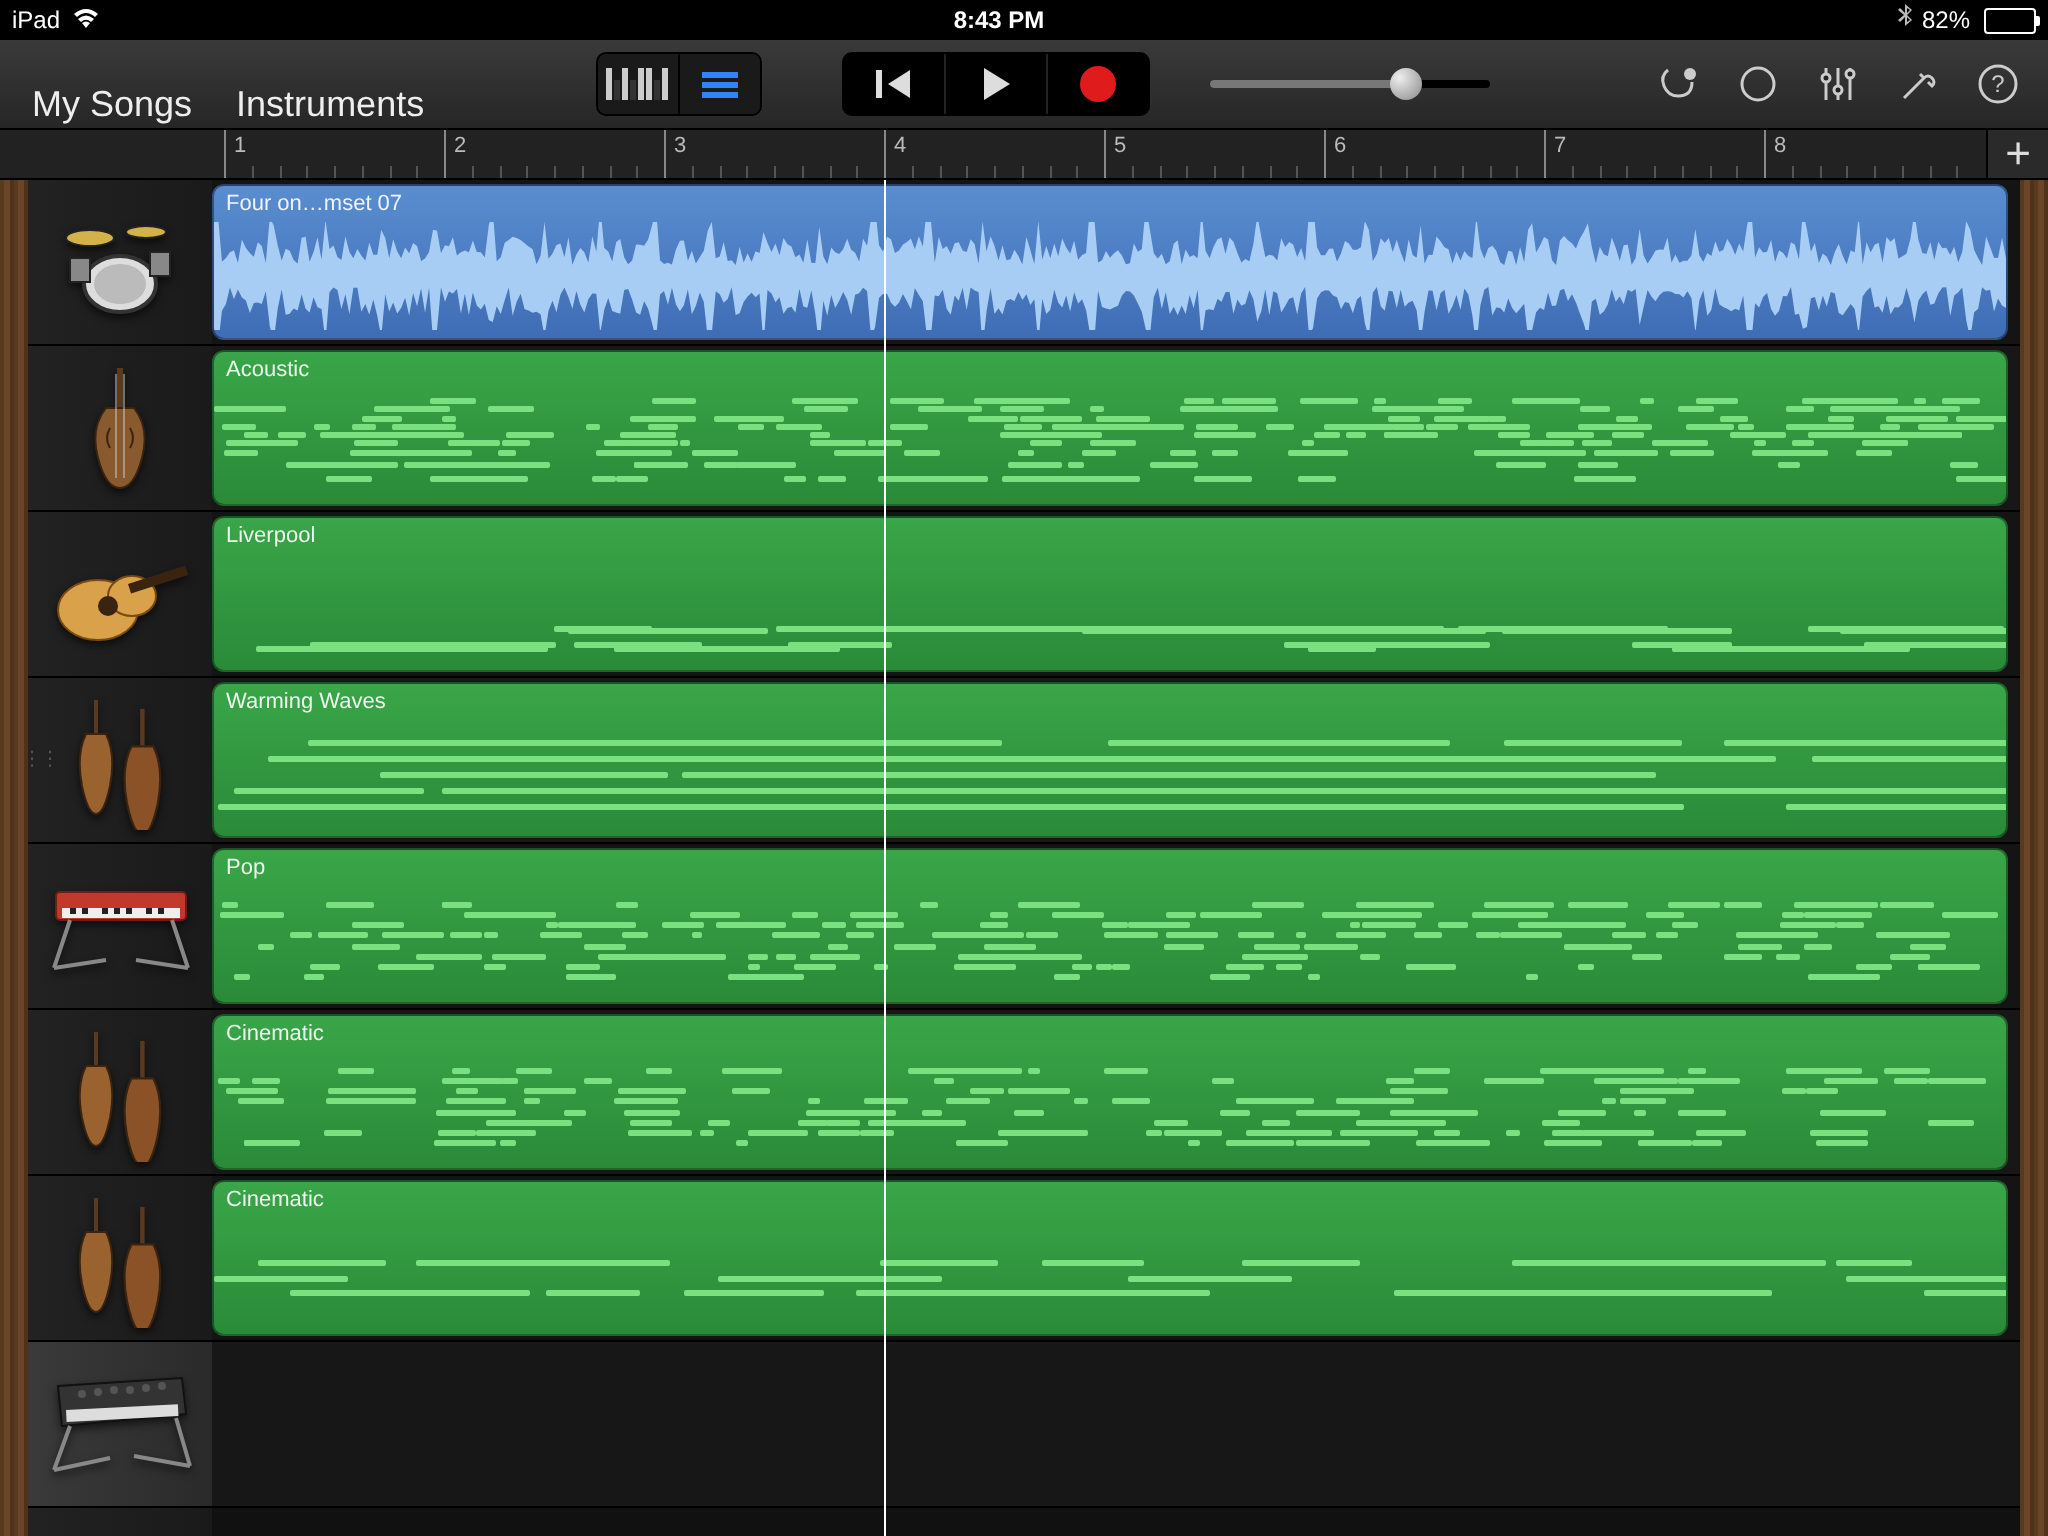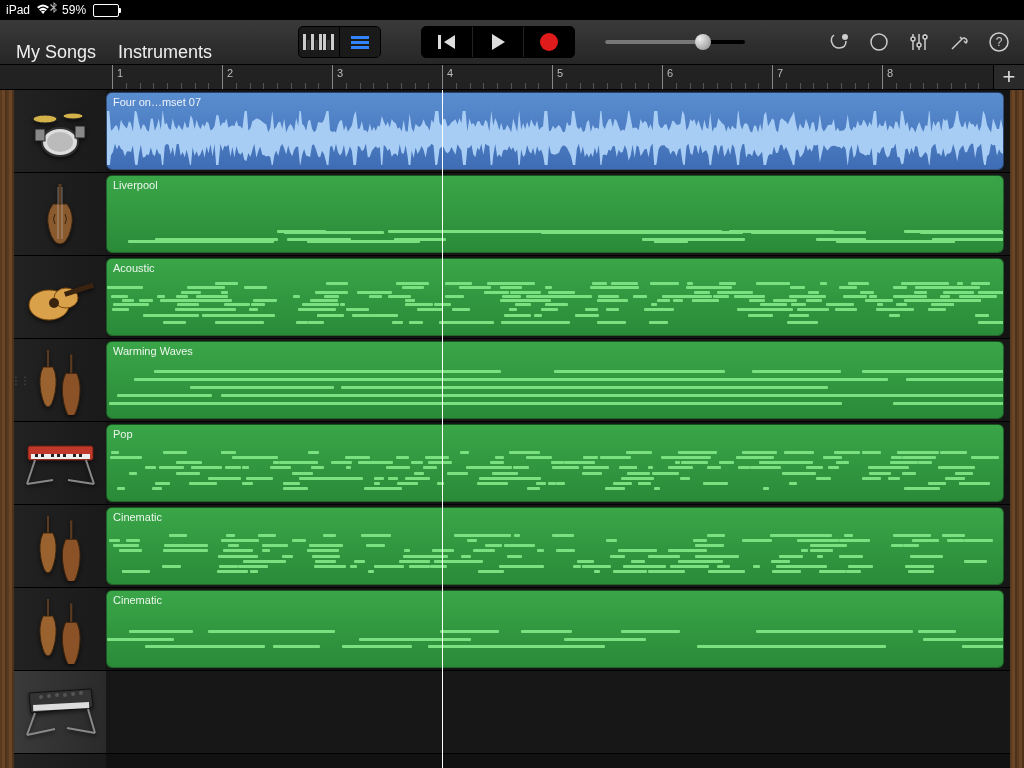--- a/index.html
+++ b/index.html
@@ -68,27 +68,28 @@
 
 <div class="status">
   <div class="left">
     <span>iPad</span>
     <span>
       <svg width="14" height="12" viewBox="0 0 14 12">
           <path d="M7 11 L5 8.5 Q7 7 9 8.5 Z M3 6.5 Q7 3 11 6.5 L9.5 8 Q7 5.8 4.5 8 Z M1 4 Q7 -1 13 4 L11.5 5.5 Q7 1.5 2.5 5.5 Z" fill="#fff"></path>
         </svg>
     </span>
   </div>
+  <div class="center">8:43 PM</div>
   <div class="right">
     <span>
       <svg width="8" height="13" viewBox="0 0 8 13">
           <path d="M3.5 0 L7 3 4.5 5.5 7 8 3.5 11 V6.5 L1 9 0 8 3 5.5 0 3 1 2 3.5 4.5 Z M4.5 2 V4.5 L6 3 Z M4.5 6.5 V9 L6 8 Z" fill="#bbb"></path>
         </svg>
     </span>
-    <span>59%</span>
+    <span>82%</span>
     <span class="battery">
       <span class="battery-body"><span class="battery-fill" id="batt-fill" style="width: 59%;"></span></span>
     </span>
   </div>
 </div>
 
 <div class="toolbar">
   <div class="tb-text">My Songs</div>
   <div class="tb-text">Instruments</div>
   <div class="tb-spacer"></div>
@@ -353,67 +354,20 @@
       </div>
     </div>
   <div class="lanes" id="lanes">
 
   <div class="lane">
         <div class="region reg-audio">
           <div class="rlabel">Four on…mset 07</div>
           <div class="wave"><svg width="100%" height="100%" viewBox="0 0 900 56" preserveAspectRatio="none">
               <path d="M0 -2.095074074074077 L2 -3.15913888888889 L4 20.58401851851852 L6 18.641064814814815 L8 15.628666666666668 L10 14.67349074074074 L12 21.142203703703704 L14 9.041472222222222 L16 13.417962962962962 L18 16.11834259259259 L20 18.02927777777778 L22 10.517435185185185 L24 12.38948148148148 L26 21.172083333333333 L28 -2.218092592592594 L30 1.765620370370371 L32 12.169888888888888 L34 19.94137962962963 L36 13.856759259259261 L38 14.962694444444443 L40 19.66585185185185 L42 21.57289814814815 L44 8.130500000000001 L46 7.665324074074075 L48 20.504037037037037 L50 15.613305555555556 L52 7.879796296296295 L54 19.470175925925922 L56 -1.0188888888888918 L58 14.009268518518518 L60 12.171314814814815 L62 18.083916666666667 L64 19.75374074074074 L66 7.427453703703705 L68 15.591722222222222 L70 18.813212962962965 L72 14.058592592592593 L74 17.33452777777778 L76 20.007685185185185 L78 10.644731481481479 L80 17.01233333333333 L82 17.037157407407406 L84 4.11587037037037 L86 8.32513888888889 L88 18.72162962962963 L90 8.962009259259258 L92 15.212944444444444 L94 18.761101851851855 L96 13.213148148148148 L98 16.25575 L100 10.85557407407407 L102 12.459287037037035 L104 20.273555555555554 L106 18.945046296296297 L108 15.520425925925926 L110 3.9563611111111108 L112 4.599518518518519 L114 16.096564814814812 L116 12.034166666666664 L118 12.548990740740742 L120 7.887703703703703 L122 17.41697222222222 L124 15.703462962962963 L126 14.833842592592593 L128 15.694777777777777 L130 9.652935185185186 L132 15.514981481481481 L134 15.687583333333334 L136 18.337407407407408 L138 1.7411203703703713 L140 -5.914611111111114 L142 20.336879629629628 L144 18.242259259259257 L146 10.738194444444442 L148 9.351351851851852 L150 7.688398148148149 L152 8.315999999999999 L154 9.320824074074075 L156 11.029537037037038 L158 12.648805555555555 L160 13.945296296296295 L162 21.965675925925925 L164 17.436611111111112 L166 -0.08523148148148252 L168 19.076814814814814 L170 16.379416666666668 L172 11.95924074074074 L174 11.182953703703706 L176 18.297222222222224 L178 7.868712962962963 L180 22.22409259259259 L182 16.890027777777778 L184 13.473185185185185 L186 15.660231481481482 L188 20.977833333333333 L190 7.35265740740741 L192 15.43137037037037 L194 -7.869361111111118 L196 13.44712962962963 L198 15.237509259259259 L200 20.438444444444446 L202 10.33660185185185 L204 8.778648148148147 L206 18.331249999999997 L208 21.961074074074073 L210 19.994787037037035 L212 11.639055555555558 L214 11.780546296296297 L216 12.345925925925924 L218 9.181861111111115 L220 1.8450185185185184 L222 -7.237935185185179 L224 19.779666666666664 L226 21.76449074074074 L228 21.093203703703704 L230 22.01247222222222 L232 14.208962962962964 L234 9.769342592592594 L236 9.58027777777778 L238 20.128435185185182 L240 14.86048148148148 L242 21.543083333333335 L244 18.102907407407407 L246 14.946620370370372 L248 4.3508888888888855 L250 -0.057620370370369045 L252 18.84775925925926 L254 17.853694444444443 L256 10.376851851851853 L258 20.26389814814815 L260 19.8415 L262 22.316324074074075 L264 12.895037037037039 L266 21.024305555555554 L268 16.230796296296297 L270 20.681175925925924 L272 15.102111111111112 L274 16.06026851851852 L276 5.192314814814814 L278 10.894916666666667 L280 15.504740740740742 L282 11.158453703703703 L284 17.222722222222224 L286 8.264212962962965 L288 11.489592592592594 L290 12.665527777777775 L292 18.278685185185182 L294 16.89573148148148 L296 21.163333333333334 L298 9.00815740740741 L300 21.07687037037037 L302 21.296138888888887 L304 2.5026296296296273 L306 17.73300925925926 L308 21.883944444444445 L310 13.252101851851851 L312 15.684148148148148 L314 16.62675 L316 14.166574074074074 L318 8.63028703703704 L320 14.344555555555553 L322 15.956046296296297 L324 20.511425925925927 L326 8.73736111111111 L328 12.32051851851852 L330 -2.222435185185187 L332 -8.38483333333334 L334 12.079990740740739 L336 15.398703703703703 L338 7.707972222222221 L340 8.934462962962964 L342 16.044842592592595 L344 14.805777777777779 L346 11.703935185185188 L348 10.425981481481482 L350 8.498583333333336 L352 14.088407407407406 L354 7.36212037037037 L356 12.726388888888888 L358 -7.222120370370369 L360 -1.3367407407407406 L362 21.189194444444446 L364 7.62235185185185 L366 13.939398148148149 L368 12.466999999999999 L370 16.411824074074076 L372 10.980537037037038 L374 10.499805555555554 L376 14.736296296296297 L378 15.616675925925927 L380 8.987611111111114 L382 11.415768518518519 L384 21.547814814814814 L386 -0.2595833333333353 L388 15.270240740740741 L390 7.353953703703706 L392 12.368222222222222 L394 19.99971296296296 L396 12.095092592592593 L398 19.78102777777778 L400 19.304185185185183 L402 14.351231481481483 L404 17.568833333333334 L406 22.003657407407406 L408 7.822370370370372 L410 14.551638888888887 L412 21.798129629629628 L414 -0.5614907407407479 L416 19.549444444444443 L418 12.387601851851851 L420 18.80964814814815 L422 11.14225 L424 17.712074074074074 L426 8.605787037037036 L428 13.270055555555556 L430 16.3515462962963 L432 9.776925925925926 L434 19.63286111111111 L436 17.126018518518517 L438 16.023064814814816 L440 -8.199333333333335 L442 -3.2745092592592577 L444 21.0442037037037 L446 19.86347222222222 L448 14.999962962962964 L450 18.540342592592594 L452 16.25127777777778 L454 14.619435185185186 L456 17.331481481481482 L458 21.914083333333334 L460 21.413907407407407 L462 11.117620370370371 L464 15.431888888888889 L466 13.963379629629628 L468 -8.29124074074074 L470 3.734694444444443 L472 16.207851851851853 L474 18.954898148148146 L476 16.432499999999997 L478 21.847324074074074 L480 20.406037037037038 L482 11.315305555555554 L484 9.461796296296296 L486 21.892175925925926 L488 14.21311111111111 L490 18.111268518518518 L492 17.113314814814814 L494 18.825916666666664 L496 -5.754259259259257 L498 14.889453703703705 L500 18.853722222222224 L502 12.835212962962961 L504 8.920592592592595 L506 7.996527777777779 L508 16.549685185185183 L510 8.02673148148148 L512 10.194333333333333 L514 16.099157407407407 L516 21.027870370370373 L518 19.14713888888889 L520 20.30362962962963 L522 11.384009259259258 L524 -3.575055555555558 L526 7.743101851851854 L528 18.15514814814815 L530 16.997750000000003 L532 17.477574074074074 L534 19.921287037037036 L536 8.415555555555557 L538 12.967046296296298 L540 10.382425925925926 L542 11.628361111111111 L544 18.151518518518518 L546 13.478564814814813 L548 20.336166666666667 L550 -5.399009259259259 L552 -9.220296296296297 L554 13.11897222222222 L556 17.285462962962963 L558 17.255842592592593 L560 13.916777777777778 L562 13.754935185185184 L564 20.45698148148148 L566 16.429583333333333 L568 9.839407407407407 L570 11.093120370370368 L572 14.357388888888888 L574 14.35887962962963 L576 13.104259259259257 L578 -0.4898055555555523 L580 4.00335185185185 L582 20.190398148148148 L584 16.618000000000002 L586 8.382824074074076 L588 10.931537037037035 L590 8.350805555555556 L592 15.527296296296296 L594 9.267675925925928 L596 15.658611111111108 L598 21.02676851851852 L600 8.898814814814816 L602 17.121416666666665 L604 18.58124074074074 L606 1.634953703703701 L608 21.55922222222222 L610 17.010712962962963 L612 17.086092592592593 L614 7.552027777777777 L616 10.015185185185185 L618 13.042231481481483 L620 14.159833333333333 L622 21.53465740740741 L624 15.33337037037037 L626 19.96263888888889 L628 15.029129629629628 L630 17.65950925925926 L632 18.660444444444444 L634 -2.5713981481481447 L636 13.720648148148147 L638 19.07325 L640 13.463074074074076 L642 12.336787037037038 L644 14.901055555555555 L646 20.922546296296296 L648 22.327925925925925 L650 14.96386111111111 L652 15.397018518518518 L654 22.274064814814814 L656 12.961666666666664 L658 20.82649074074074 L660 3.9852037037037036 L662 0.7044722222222184 L664 15.790962962962965 L666 12.191342592592592 L668 7.802277777777778 L670 9.110435185185185 L672 19.80248148148148 L674 22.285083333333333 L676 9.604907407407406 L678 7.288620370370371 L680 9.50288888888889 L682 10.974379629629627 L684 13.70975925925926 L686 8.515694444444442 L688 5.028851851851851 L690 0.6358981481481472 L692 13.0235 L694 21.378324074074072 L696 12.797037037037036 L698 16.726305555555555 L700 17.8127962962963 L702 7.983175925925924 L704 13.32411111111111 L706 20.16226851851852 L708 12.024314814814815 L710 11.636916666666664 L712 22.12674074074074 L714 18.620453703703703 L716 3.4747222222222227 L718 17.40621296296296 L720 21.471592592592593 L722 18.44752777777778 L724 14.820685185185187 L726 14.277731481481482 L728 14.345333333333333 L730 8.070157407407407 L732 20.97887037037037 L734 16.99813888888889 L736 21.09462962962963 L738 20.15500925925926 L740 20.105944444444443 L742 17.35410185185185 L744 3.6161481481481488 L746 17.36875 L748 20.788574074074074 L750 16.09228703703704 L752 17.606555555555556 L754 9.978046296296295 L756 15.373425925925925 L758 14.519361111111111 L760 8.862518518518517 L762 12.169564814814812 L764 16.927166666666665 L766 11.141990740740738 L768 15.300703703703705 L770 1.519972222222222 L772 -6.493537037037036 L774 18.46684259259259 L776 13.027777777777779 L778 15.805935185185186 L780 15.36798148148148 L782 9.240583333333333 L784 20.71040740740741 L786 14.824120370370371 L788 15.988388888888888 L790 18.92987962962963 L792 10.53525925925926 L794 11.851194444444445 L796 19.284351851851852 L798 -5.688601851851857 L800 3.7590000000000003 L802 15.473824074074074 L804 10.882537037037036 L806 21.321805555555557 L808 16.318296296296296 L810 18.038675925925922 L812 22.329611111111113 L814 15.517768518518519 L816 11.369814814814813 L818 17.492416666666664 L820 21.89224074074074 L822 14.815953703703704 L824 15.630222222222223 L826 -2.9882870370370362 L828 22.077092592592592 L830 10.443027777777779 L832 15.846185185185185 L834 11.733231481481482 L836 10.750833333333333 L838 21.065657407407407 L840 7.724370370370369 L842 10.253638888888887 L844 8.260129629629631 L846 18.870509259259258 L848 17.77144444444444 L850 16.48960185185185 L852 8.631648148148148 L854 -5.125750000000004 L856 9.214074074074073 L858 16.067787037037036 L860 16.532055555555555 L862 10.373546296296297 L864 19.758925925925926 L866 10.294861111111107 L868 13.668018518518519 L870 13.405064814814816 L872 17.112666666666666 L874 12.79749074074074 L876 20.946203703703702 L878 15.565472222222223 L880 -0.4280370370370399 L882 3.9523425925925935 L884 14.473277777777776 L886 18.721435185185186 L888 22.273481481481483 L890 7.536083333333334 L892 12.915907407407406 L894 18.57962037037037 L896 18.693888888888885 L898 7.985379629629627 L900 18.700759259259257 L900 44.59330555555556 L898 43.25014814814815 L896 39.66310185185185 L894 46.38549999999999 L892 35.09067592592593 L890 35.69196296296296 L888 33.86269444444444 L886 44.95620370370371 L884 46.80582407407407 L882 60.57488888888889 L880 50.79673148148149 L878 33.944685185185186 L876 36.43208333333334 L874 38.12225925925926 L872 48.76854629629629 L870 33.884277777777775 L868 34.022787037037034 L866 37.09740740740741 L864 42.221472222222225 L862 42.908314814814815 L860 35.47126851851852 L858 37.50366666666667 L856 40.83884259259259 L854 52.08012962962963 L852 41.15086111111111 L850 34.114370370370374 L848 42.19399074074074 L846 44.34305555555555 L844 44.15489814814815 L842 48.022851851851854 L840 38.26025 L838 47.02042592592593 L836 43.73671296296296 L834 44.32244444444444 L832 33.8909537037037 L830 35.63557407407408 L828 38.58963888888889 L826 58.31648148148148 L824 45.139435185185185 L822 42.481833333333334 L820 45.327009259259256 L818 48.30829629629629 L816 47.179027777777776 L814 37.13253703703704 L812 36.32215740740741 L810 43.861222222222224 L808 38.143064814814814 L806 45.72101851851852 L804 38.82841666666667 L802 39.53859259259259 L800 54.45487962962963 L798 55.39061111111111 L796 47.61912037037037 L794 48.03374074074074 L792 33.697805555555554 L790 38.44464814814815 L788 38.427601851851854 L786 46.2 L784 48.55517592592592 L782 45.16646296296297 L780 36.827194444444444 L778 38.89070370370371 L776 44.310324074074074 L774 42.11938888888889 L772 63.00123148148148 L770 59.169185185185185 L768 38.136583333333334 L766 45.91675925925926 L764 45.013046296296295 L762 46.29877777777777 L760 44.96728703703704 L758 44.05190740740741 L756 42.66597222222222 L754 34.32281481481481 L752 45.575768518518515 L750 48.65816666666666 L748 35.403342592592594 L746 40.764629629629624 L744 57.34536111111112 L742 39.38887037037037 L740 35.91849074074074 L738 39.117555555555555 L736 37.459398148148146 L734 37.33735185185185 L732 36.18475 L730 35.91492592592593 L728 36.20121296296296 L726 37.83694444444445 L724 41.055453703703705 L722 38.81007407407407 L720 35.25413888888889 L718 44.06098148148148 L716 53.353935185185186 L714 34.736333333333334 L712 36.11150925925926 L710 35.1027962962963 L708 42.583527777777775 L706 38.62703703703704 L704 41.386657407407405 L702 34.85572222222223 L700 42.787564814814814 L698 46.37551851851852 L696 48.09291666666667 L694 39.77309259259259 L692 41.24937962962963 L690 60.245111111111115 L688 52.89362037037037 L686 47.42824074074074 L684 41.702305555555554 L682 37.419148148148146 L680 40.97210185185185 L678 34.6745 L676 35.55967592592593 L674 43.30096296296296 L672 43.57169444444445 L670 36.6052037037037 L668 45.594824074074076 L666 44.45388888888889 L664 46.85573148148148 L662 56.04368518518519 L660 60.631083333333336 L658 42.37125925925926 L656 45.0375462962963 L654 47.37327777777777 L652 44.57178703703704 L650 39.666407407407405 L648 46.89047222222222 L646 44.637314814814815 L644 44.34026851851852 L642 48.47266666666667 L640 33.74784259259259 L638 35.11912962962963 L636 43.29986111111111 L634 65.45337037037038 L632 48.542990740740734 L630 37.67205555555556 L628 34.543898148148145 L626 45.55185185185185 L624 37.889250000000004 L622 43.70942592592593 L620 47.56571296296296 L618 35.13144444444445 L616 36.879953703703706 L614 45.764574074074076 L612 35.69863888888889 L610 35.47548148148148 L608 46.44843518518518 L606 62.90083333333333 L604 45.796009259259264 L602 40.797296296296295 L600 41.768027777777775 L598 43.90153703703704 L596 35.111157407407404 L594 44.75022222222222 L592 36.09206481481482 L590 35.69001851851852 L588 46.01741666666666 L586 43.787592592592596 L584 33.71387962962963 L582 36.74961111111111 L580 60.058120370370375 L578 52.49274074074074 L576 38.36680555555556 L574 40.173648148148146 L572 47.29660185185185 L570 42.049 L568 41.46417592592593 L566 45.21546296296296 L564 38.976194444444445 L562 38.0997037037037 L560 35.539324074074074 L558 35.448388888888886 L556 36.38023148148148 L554 39.68818518518518 L552 54.77558333333333 L550 59.615759259259264 L548 33.7220462962963 L546 37.10777777777778 L544 47.956287037037036 L542 39.060907407407406 L540 39.774972222222225 L538 43.611814814814814 L536 46.88476851851851 L534 36.94716666666667 L532 35.872342592592595 L530 48.37362962962963 L528 34.92436111111111 L526 46.157870370370375 L524 51.71749074074074 L522 40.00655555555555 L520 35.408398148148144 L518 42.42635185185185 L516 43.37375 L514 40.16392592592592 L512 47.590212962962966 L510 36.20594444444444 L508 36.48445370370371 L506 41.379074074074076 L504 39.923138888888886 L502 45.78998148148148 L500 45.21293518518519 L498 45.70533333333333 L496 61.150509259259266 L494 35.1517962962963 L492 44.732527777777776 L490 37.83603703703704 L488 47.73565740740741 L486 43.304722222222225 L484 48.296564814814815 L482 43.904518518518515 L480 47.721916666666665 L478 36.46209259259259 L476 45.07837962962963 L474 34.044111111111114 L472 38.87262037037037 L470 59.44724074074074 L468 55.821305555555554 L466 46.70814814814815 L464 42.28110185185185 L462 38.0835 L460 36.028675925925924 L458 35.78996296296296 L456 38.160694444444445 L454 43.3742037037037 L452 44.38382407407407 L450 45.34288888888889 L448 44.80473148148148 L446 44.12268518518519 L444 35.690083333333334 L442 63.63025925925926 L440 58.316546296296295 L438 45.74227777777778 L436 40.000787037037036 L434 42.23540740740741 L432 36.43947222222222 L430 46.366314814814814 L428 38.08926851851852 L426 44.321666666666665 L424 41.776842592592594 L422 35.16812962962963 L420 45.448861111111114 L418 47.65237037037037 L416 39.77199074074074 L414 63.131055555555555 L412 40.052898148148145 L410 43.080851851851854 L408 37.518249999999995 L406 40.39842592592593 L404 36.274712962962965 L402 41.06044444444444 L400 39.8689537037037 L398 40.77357407407408 L396 47.92763888888889 L394 44.76448148148148 L392 47.75743518518519 L390 34.179833333333335 L388 46.26500925925926 L386 65.41629629629631 L384 36.35702777777778 L382 35.55053703703704 L380 33.900157407407406 L378 45.63922222222222 L376 34.04106481481482 L374 40.77901851851852 L372 38.086416666666665 L370 48.03659259259259 L368 45.102879629629626 L366 35.11861111111111 L364 38.47712037037037 L362 38.05174074074074 L360 60.04580555555556 L358 58.91264814814815 L356 41.045601851851856 L354 37.897999999999996 L352 34.37317592592593 L350 45.264462962962966 L348 41.125194444444446 L346 37.308703703703706 L344 41.88832407407408 L342 43.89738888888889 L340 41.88923148148148 L338 37.21718518518519 L336 37.39458333333334 L334 39.29475925925926 L332 54.5610462962963 L330 60.04677777777778 L328 35.825287037037036 L326 34.069907407407406 L324 36.883972222222226 L322 37.78081481481482 L320 48.19376851851852 L318 40.35616666666667 L316 36.341342592592596 L314 40.86262962962963 L312 44.633361111111114 L310 37.80687037037037 L308 48.61649074074074 L306 40.89555555555555 L304 65.48739814814815 L302 47.515351851851854 L300 35.44275 L298 44.412925925925926 L296 43.859212962962964 L294 34.57494444444444 L292 47.0334537037037 L290 43.94807407407407 L288 44.59213888888889 L286 47.51898148148148 L284 38.96193518518518 L282 41.55433333333333 L280 37.04950925925926 L278 35.200796296296296 L276 63.89152777777778 L274 37.045037037037034 L272 38.96465740740741 L270 36.633722222222225 L268 38.68556481481482 L266 41.43351851851852 L264 47.35091666666666 L262 48.271092592592595 L260 33.78737962962963 L258 39.97311111111111 L256 41.861620370370375 L254 37.44624074074074 L252 35.92030555555556 L250 57.88714814814815 L248 60.60010185185185 L246 41.4925 L244 36.497675925925925 L242 43.39896296296296 L240 47.86969444444445 L238 35.0232037037037 L236 43.17282407407407 L234 46.23188888888889 L232 42.75373148148148 L230 34.091685185185185 L228 42.879083333333334 L226 35.74925925925926 L224 37.575546296296295 L222 61.12127777777778 L220 52.439787037037036 L218 44.80440740740741 L216 41.10847222222222 L214 48.09531481481481 L212 46.95826851851852 L210 40.17066666666666 L208 34.68584259259259 L206 35.21712962962963 L204 47.59786111111111 L202 46.861370370370366 L200 46.12099074074074 L198 39.45005555555556 L196 45.561898148148146 L194 57.61985185185185 L192 37.14725 L190 37.08742592592593 L188 40.10371296296296 L186 46.989444444444445 L184 42.8579537037037 L182 35.78257407407408 L180 45.03663888888889 L178 38.93348148148148 L176 33.94643518518519 L174 37.58883333333333 L172 46.73400925925925 L170 40.895296296296294 L168 46.06602777777778 L166 59.32953703703704 L164 47.80915740740741 L162 46.52822222222222 L160 47.11006481481482 L158 45.86801851851852 L156 45.275416666666665 L154 37.165592592592596 L152 41.37187962962963 L150 48.60761111111111 L148 33.906120370370374 L146 40.62074074074074 L144 47.70480555555555 L142 43.631648148148145 L140 51.80460185185186 L138 50.757000000000005 L136 42.40217592592593 L134 45.31346296296296 L132 43.27419444444445 L130 36.5177037037037 L128 48.237324074074074 L126 37.22638888888889 L124 47.39823148148148 L122 34.74618518518518 L120 37.023583333333335 L118 35.98375925925926 L116 41.3800462962963 L114 33.845777777777776 L112 55.82428703703704 L110 61.20890740740741 L108 33.99297222222222 L106 47.06981481481482 L104 34.38276851851852 L102 43.765166666666666 L100 36.81034259259259 L98 48.47162962962963 L96 39.22236111111111 L94 44.57587037037037 L92 47.405490740740746 L90 41.784555555555556 L88 46.42639814814815 L86 37.484351851851855 L84 59.64175 L82 48.66192592592593 L80 40.12821296296296 L78 48.063944444444445 L76 42.4624537037037 L74 46.517074074074074 L72 34.14113888888889 L70 34.127981481481484 L68 47.83093518518518 L66 37.403333333333336 L64 45.07850925925926 L62 35.249796296296296 L60 33.91052777777778 L58 36.25403703703704 L56 62.32365740740741 L54 45.08272222222222 L52 44.19456481481481 L50 38.96251851851852 L48 46.97991666666667 L46 44.96009259259259 L44 37.616379629629634 L42 45.90211111111111 L40 44.85062037037037 L38 47.57524074074074 L36 48.14930555555556 L34 35.04614814814815 L32 44.89910185185185 L30 61.9115 L28 53.97667592592593 L26 35.887962962962966 L24 42.45869444444445 L22 41.792203703703706 L20 41.96182407407407 L18 47.120888888888885 L16 40.70273148148148 L14 39.18068518518518 L12 34.94808333333334 L10 39.99825925925926 L8 33.8445462962963 L6 42.48027777777778 L4 45.97878703703704 L2 64.3834074074074 L0 62.78747222222222 Z" fill="#a8cdf5"></path>
             </svg></div>
-        </div>
-      </div>
-      <div class="lane">
-        <div class="region reg-midi">
-          <div class="rlabel">Liverpool</div>
-          <div class="midi">
-            <div class="note" style="left: 91.0411%; width: 10.558%; top: 72%;"></div>
-            <div class="note" style="left: 59.7066%; width: 11.5195%; top: 85%;"></div>
-            <div class="note" style="left: 88.0341%; width: 6.62457%; top: 88%;"></div>
-            <div class="note" style="left: 20.8569%; width: 10.0398%; top: 72%;"></div>
-            <div class="note" style="left: 95.0085%; width: 5.93193%; top: 85%;"></div>
-            <div class="note" style="left: 57.3221%; width: 8.46755%; top: 70%;"></div>
-            <div class="note" style="left: 46.6311%; width: 11.8134%; top: 70%;"></div>
-            <div class="note" style="left: 5.76876%; width: 10.136%; top: 88%;"></div>
-            <div class="note" style="left: 73.5685%; width: 7.60219%; top: 70%;"></div>
-            <div class="note" style="left: 94.8636%; width: 8.37856%; top: 72%;"></div>
-            <div class="note" style="left: 12.4874%; width: 6.63177%; top: 85%;"></div>
-            <div class="note" style="left: 63.2732%; width: 6.52851%; top: 85%;"></div>
-            <div class="note" style="left: 92.0544%; width: 12.2354%; top: 85%;"></div>
-            <div class="note" style="left: 41.6643%; width: 7.9192%; top: 70%;"></div>
-            <div class="note" style="left: 50.9362%; width: 7.74648%; top: 72%;"></div>
-            <div class="note" style="left: 62.7035%; width: 5.88396%; top: 70%;"></div>
-            <div class="note" style="left: 19.7995%; width: 6.49829%; top: 72%;"></div>
-            <div class="note" style="left: 61.0576%; width: 3.75613%; top: 88%;"></div>
-            <div class="note" style="left: 31.311%; width: 11.8242%; top: 70%;"></div>
-            <div class="note" style="left: 69.3931%; width: 4.86904%; top: 70%;"></div>
-            <div class="note" style="left: 20.1373%; width: 7.05744%; top: 85%;"></div>
-            <div class="note" style="left: 22.3768%; width: 12.556%; top: 88%;"></div>
-            <div class="note" style="left: 18.9451%; width: 5.53146%; top: 70%;"></div>
-            <div class="note" style="left: 50.6753%; width: 10.1504%; top: 72%;"></div>
-            <div class="note" style="left: 60.401%; width: 10.5796%; top: 72%;"></div>
-            <div class="note" style="left: 88.9553%; width: 10.9856%; top: 70%;"></div>
-            <div class="note" style="left: 79.1717%; width: 5.53507%; top: 85%;"></div>
-            <div class="note" style="left: 71.8835%; width: 8.39476%; top: 72%;"></div>
-            <div class="note" style="left: 9.92393%; width: 3.73131%; top: 88%;"></div>
-            <div class="note" style="left: 32.1264%; width: 5.71138%; top: 85%;"></div>
-            <div class="note" style="left: 81.3243%; width: 8.50163%; top: 88%;"></div>
-            <div class="note" style="left: 2.35086%; width: 6.26873%; top: 88%;"></div>
-            <div class="note" style="left: 32.0395%; width: 3.17936%; top: 85%;"></div>
-            <div class="note" style="left: 15.2234%; width: 3.40016%; top: 88%;"></div>
-            <div class="note" style="left: 90.7361%; width: 11.0978%; top: 72%;"></div>
-            <div class="note" style="left: 5.41084%; width: 10.439%; top: 85%;"></div>
-            <div class="note" style="left: 94.0809%; width: 5.59036%; top: 70%;"></div>
-            <div class="note" style="left: 5.57972%; width: 10.7186%; top: 88%;"></div>
-            <div class="note" style="left: 74.7405%; width: 9.99031%; top: 72%;"></div>
-            <div class="note" style="left: 48.3967%; width: 7.57223%; top: 72%;"></div>
-          </div>
         </div>
       </div>
       <div class="lane">
         <div class="region reg-midi">
           <div class="rlabel">Acoustic</div>
           <div class="midi">
             <div class="note" style="left: 43.8362%; width: 2.46786%; top: 18%;"></div>
             <div class="note" style="left: 39.6482%; width: 1.05957%; top: 10%;"></div>
             <div class="note" style="left: 76.0668%; width: 2.311%; top: 72%;"></div>
             <div class="note" style="left: 95.9251%; width: 1.47215%; top: 18%;"></div>
@@ -671,20 +625,67 @@
             <div class="note" style="left: 24.6483%; width: 2.20687%; top: 10%;"></div>
             <div class="note" style="left: 60.6131%; width: 3.27774%; top: 10%;"></div>
             <div class="note" style="left: 63.6845%; width: 1.75833%; top: 34%;"></div>
             <div class="note" style="left: 74.6956%; width: 1.89865%; top: 42%;"></div>
             <div class="note" style="left: 36.4799%; width: 1.94869%; top: 50%;"></div>
           </div>
         </div>
       </div>
       <div class="lane">
         <div class="region reg-midi">
+          <div class="rlabel">Liverpool</div>
+          <div class="midi">
+            <div class="note" style="left: 91.0411%; width: 10.558%; top: 72%;"></div>
+            <div class="note" style="left: 59.7066%; width: 11.5195%; top: 85%;"></div>
+            <div class="note" style="left: 88.0341%; width: 6.62457%; top: 88%;"></div>
+            <div class="note" style="left: 20.8569%; width: 10.0398%; top: 72%;"></div>
+            <div class="note" style="left: 95.0085%; width: 5.93193%; top: 85%;"></div>
+            <div class="note" style="left: 57.3221%; width: 8.46755%; top: 70%;"></div>
+            <div class="note" style="left: 46.6311%; width: 11.8134%; top: 70%;"></div>
+            <div class="note" style="left: 5.76876%; width: 10.136%; top: 88%;"></div>
+            <div class="note" style="left: 73.5685%; width: 7.60219%; top: 70%;"></div>
+            <div class="note" style="left: 94.8636%; width: 8.37856%; top: 72%;"></div>
+            <div class="note" style="left: 12.4874%; width: 6.63177%; top: 85%;"></div>
+            <div class="note" style="left: 63.2732%; width: 6.52851%; top: 85%;"></div>
+            <div class="note" style="left: 92.0544%; width: 12.2354%; top: 85%;"></div>
+            <div class="note" style="left: 41.6643%; width: 7.9192%; top: 70%;"></div>
+            <div class="note" style="left: 50.9362%; width: 7.74648%; top: 72%;"></div>
+            <div class="note" style="left: 62.7035%; width: 5.88396%; top: 70%;"></div>
+            <div class="note" style="left: 19.7995%; width: 6.49829%; top: 72%;"></div>
+            <div class="note" style="left: 61.0576%; width: 3.75613%; top: 88%;"></div>
+            <div class="note" style="left: 31.311%; width: 11.8242%; top: 70%;"></div>
+            <div class="note" style="left: 69.3931%; width: 4.86904%; top: 70%;"></div>
+            <div class="note" style="left: 20.1373%; width: 7.05744%; top: 85%;"></div>
+            <div class="note" style="left: 22.3768%; width: 12.556%; top: 88%;"></div>
+            <div class="note" style="left: 18.9451%; width: 5.53146%; top: 70%;"></div>
+            <div class="note" style="left: 50.6753%; width: 10.1504%; top: 72%;"></div>
+            <div class="note" style="left: 60.401%; width: 10.5796%; top: 72%;"></div>
+            <div class="note" style="left: 88.9553%; width: 10.9856%; top: 70%;"></div>
+            <div class="note" style="left: 79.1717%; width: 5.53507%; top: 85%;"></div>
+            <div class="note" style="left: 71.8835%; width: 8.39476%; top: 72%;"></div>
+            <div class="note" style="left: 9.92393%; width: 3.73131%; top: 88%;"></div>
+            <div class="note" style="left: 32.1264%; width: 5.71138%; top: 85%;"></div>
+            <div class="note" style="left: 81.3243%; width: 8.50163%; top: 88%;"></div>
+            <div class="note" style="left: 2.35086%; width: 6.26873%; top: 88%;"></div>
+            <div class="note" style="left: 32.0395%; width: 3.17936%; top: 85%;"></div>
+            <div class="note" style="left: 15.2234%; width: 3.40016%; top: 88%;"></div>
+            <div class="note" style="left: 90.7361%; width: 11.0978%; top: 72%;"></div>
+            <div class="note" style="left: 5.41084%; width: 10.439%; top: 85%;"></div>
+            <div class="note" style="left: 94.0809%; width: 5.59036%; top: 70%;"></div>
+            <div class="note" style="left: 5.57972%; width: 10.7186%; top: 88%;"></div>
+            <div class="note" style="left: 74.7405%; width: 9.99031%; top: 72%;"></div>
+            <div class="note" style="left: 48.3967%; width: 7.57223%; top: 72%;"></div>
+          </div>
+        </div>
+      </div>
+      <div class="lane">
+        <div class="region reg-midi">
           <div class="rlabel">Warming Waves</div>
           <div class="midi">
             <div class="note" style="left: 47.4263%; width: 8.9878%; top: 80%;"></div>
             <div class="note" style="left: 97.5316%; width: 14.5793%; top: 65%;"></div>
             <div class="note" style="left: 52.1322%; width: 17.8051%; top: 65%;"></div>
             <div class="note" style="left: 50.0616%; width: 10.4985%; top: 50%;"></div>
             <div class="note" style="left: 34.153%; width: 12.4928%; top: 50%;"></div>
             <div class="note" style="left: 45.2397%; width: 15.6214%; top: 80%;"></div>
             <div class="note" style="left: 26.1552%; width: 11.7176%; top: 50%;"></div>
             <div class="note" style="left: 17.7327%; width: 6.61468%; top: 35%;"></div>

